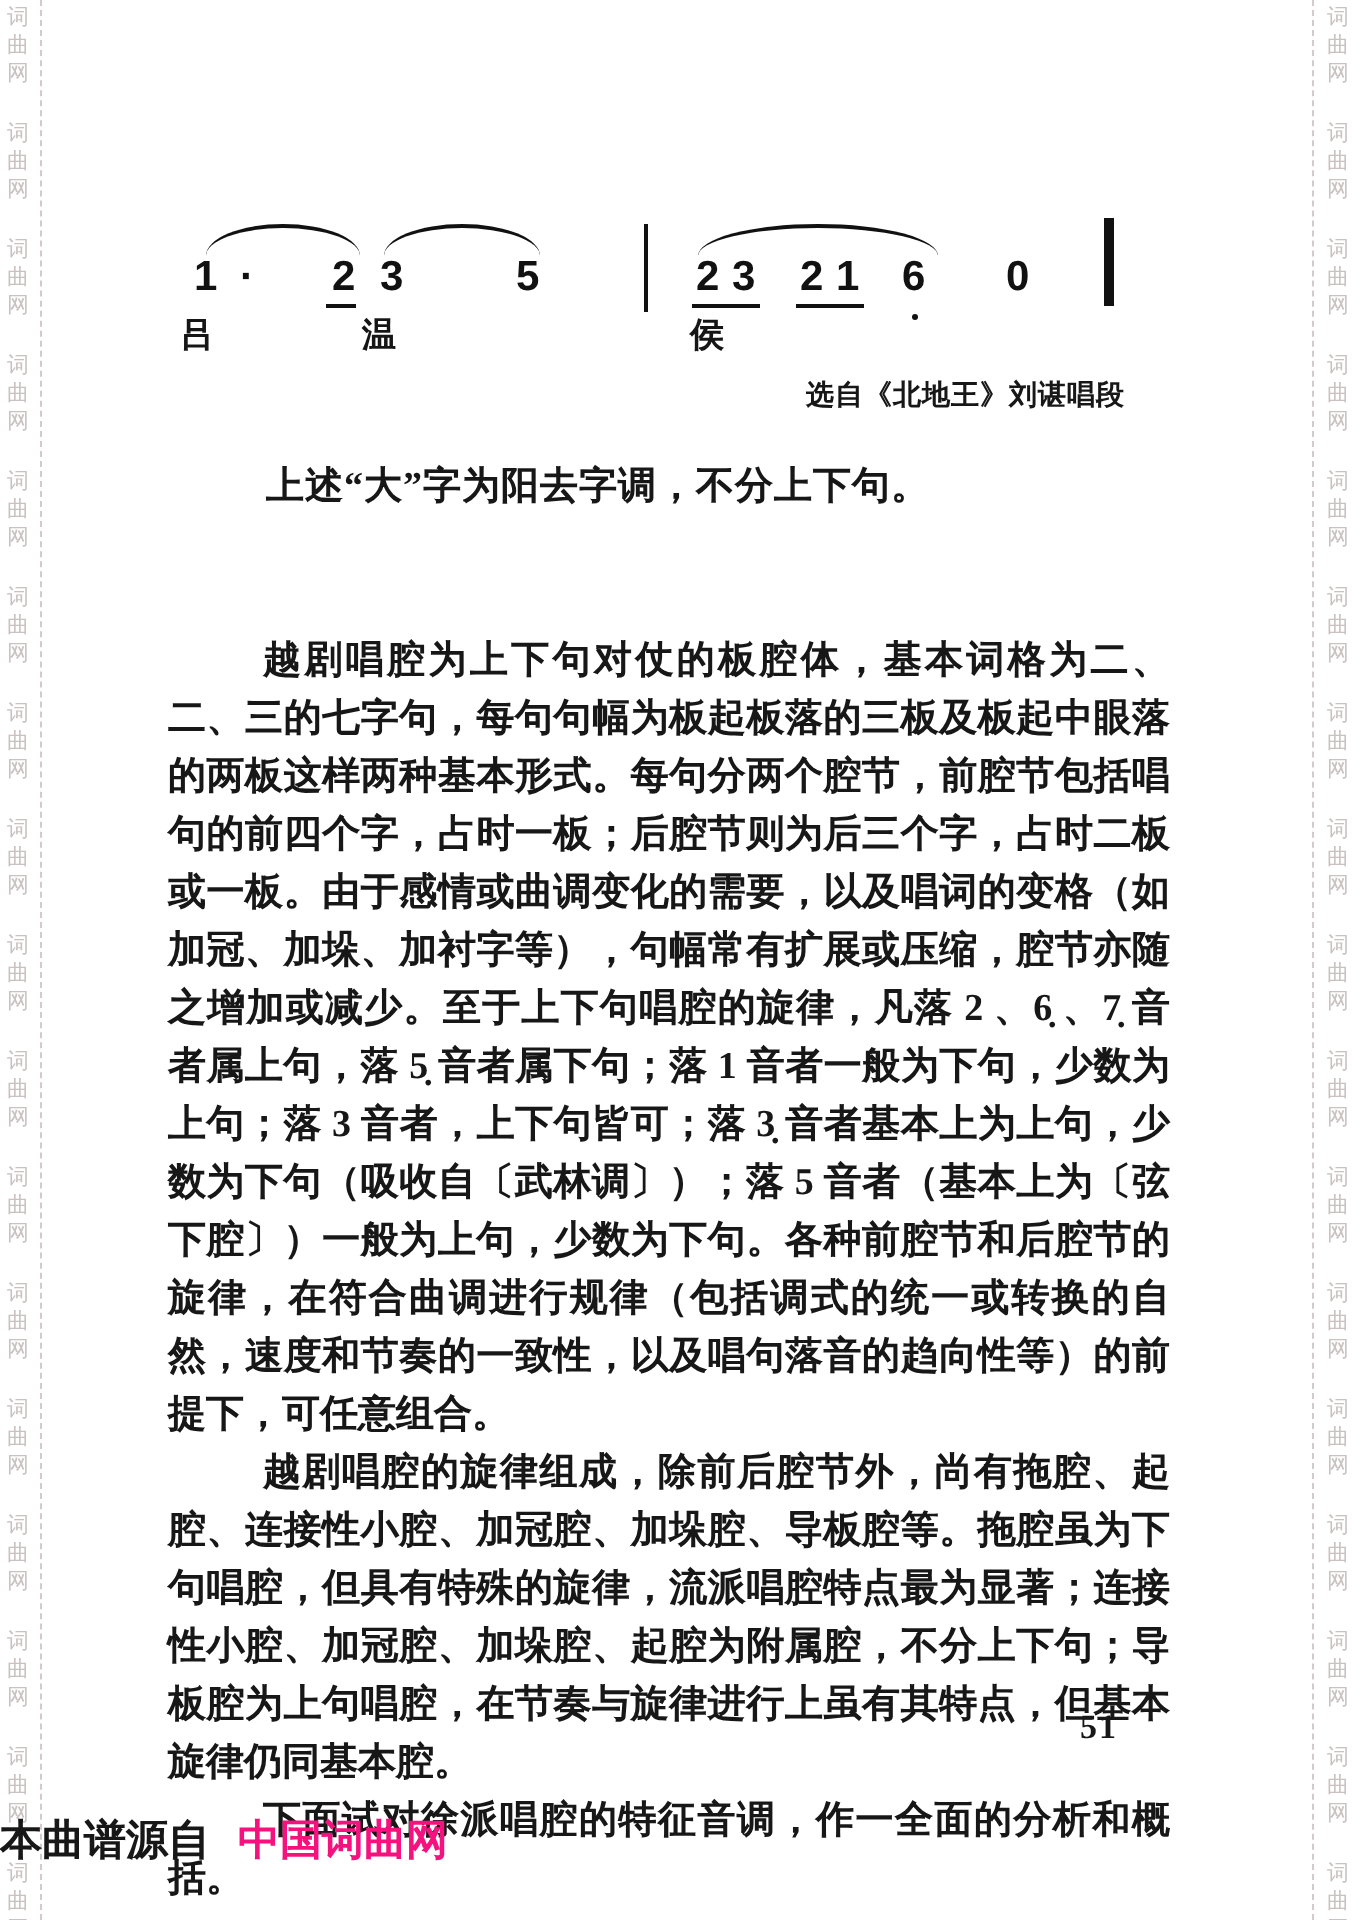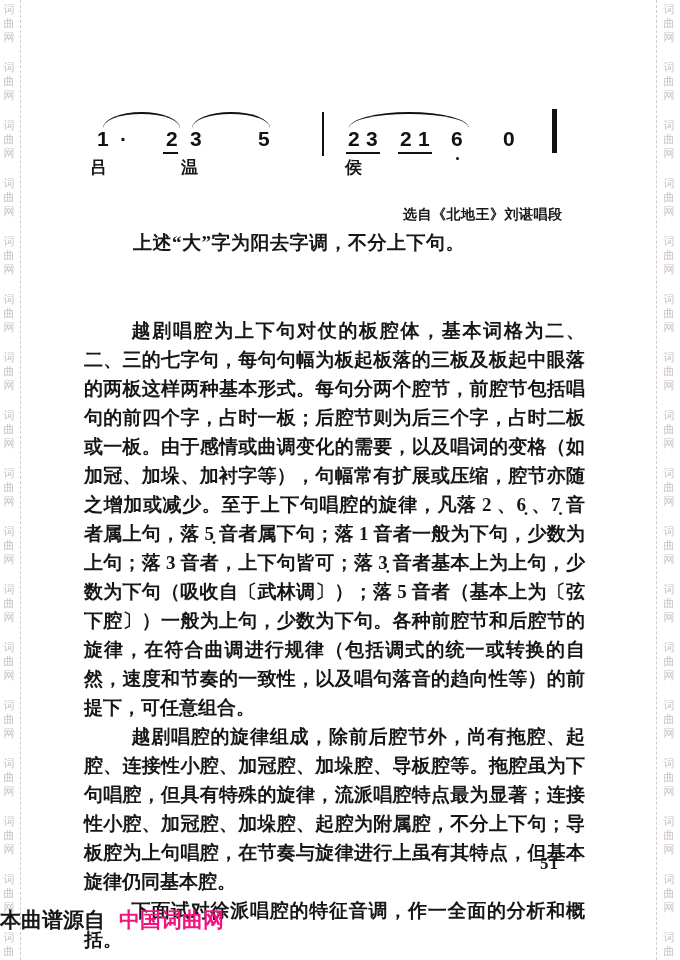--- a/index.html
+++ b/index.html
@@ -20,21 +20,21 @@
   
   .notation{position:absolute;left:0;top:0;width:680px;height:220px;}
   .note{position:absolute;top:127px;font:bold 21px "Liberation Sans","DejaVu Sans",sans-serif;color:#111;}
   .beam{position:absolute;top:152px;height:2px;background:#111;}
   .slur{position:absolute;top:112px;height:16px;border-top:2px solid #111;border-radius:50% 50% 0 0 / 100% 100% 0 0;box-sizing:border-box;}
   .lowdot{position:absolute;top:157px;width:3px;height:3px;border-radius:50%;background:#111;}
   .barline{position:absolute;background:#111;}
   .lyric{position:absolute;top:156px;font-weight:bold;font-size:17px;color:#161616;}
   .attribution{position:absolute;top:189px;left:403px;width:165px;
     font-family:"Liberation Sans","DejaVu Sans",sans-serif;
-    font-size:14px;font-weight:bold;letter-spacing:0.5px;white-space:nowrap;margin-top:17px;}
+    font-size:14px;font-weight:bold;letter-spacing:0.5px;white-space:nowrap;}
   
   .intro{position:absolute;top:230px;left:133px;font-size:19px;font-weight:600;letter-spacing:0.5px;}
   .heading{position:absolute;top:275px;left:84px;width:501px;text-align:center;
     font-family:"Liberation Sans","DejaVu Sans",sans-serif;
     font-size:19px;font-weight:bold;letter-spacing:2px;}
   .bodytext{position:absolute;top:306px;left:84px;width:501px;
     font-size:19px;line-height:29px;font-weight:600;text-align:justify;margin-top:10px;}
   .bodytext p{margin:0;text-indent:2.5em;}
   .pagenum{position:absolute;top:854px;left:540px;font-size:17px;font-weight:bold;letter-spacing:1px;}
   .footer{position:absolute;top:906px;left:0;width:650px;text-align:left;

